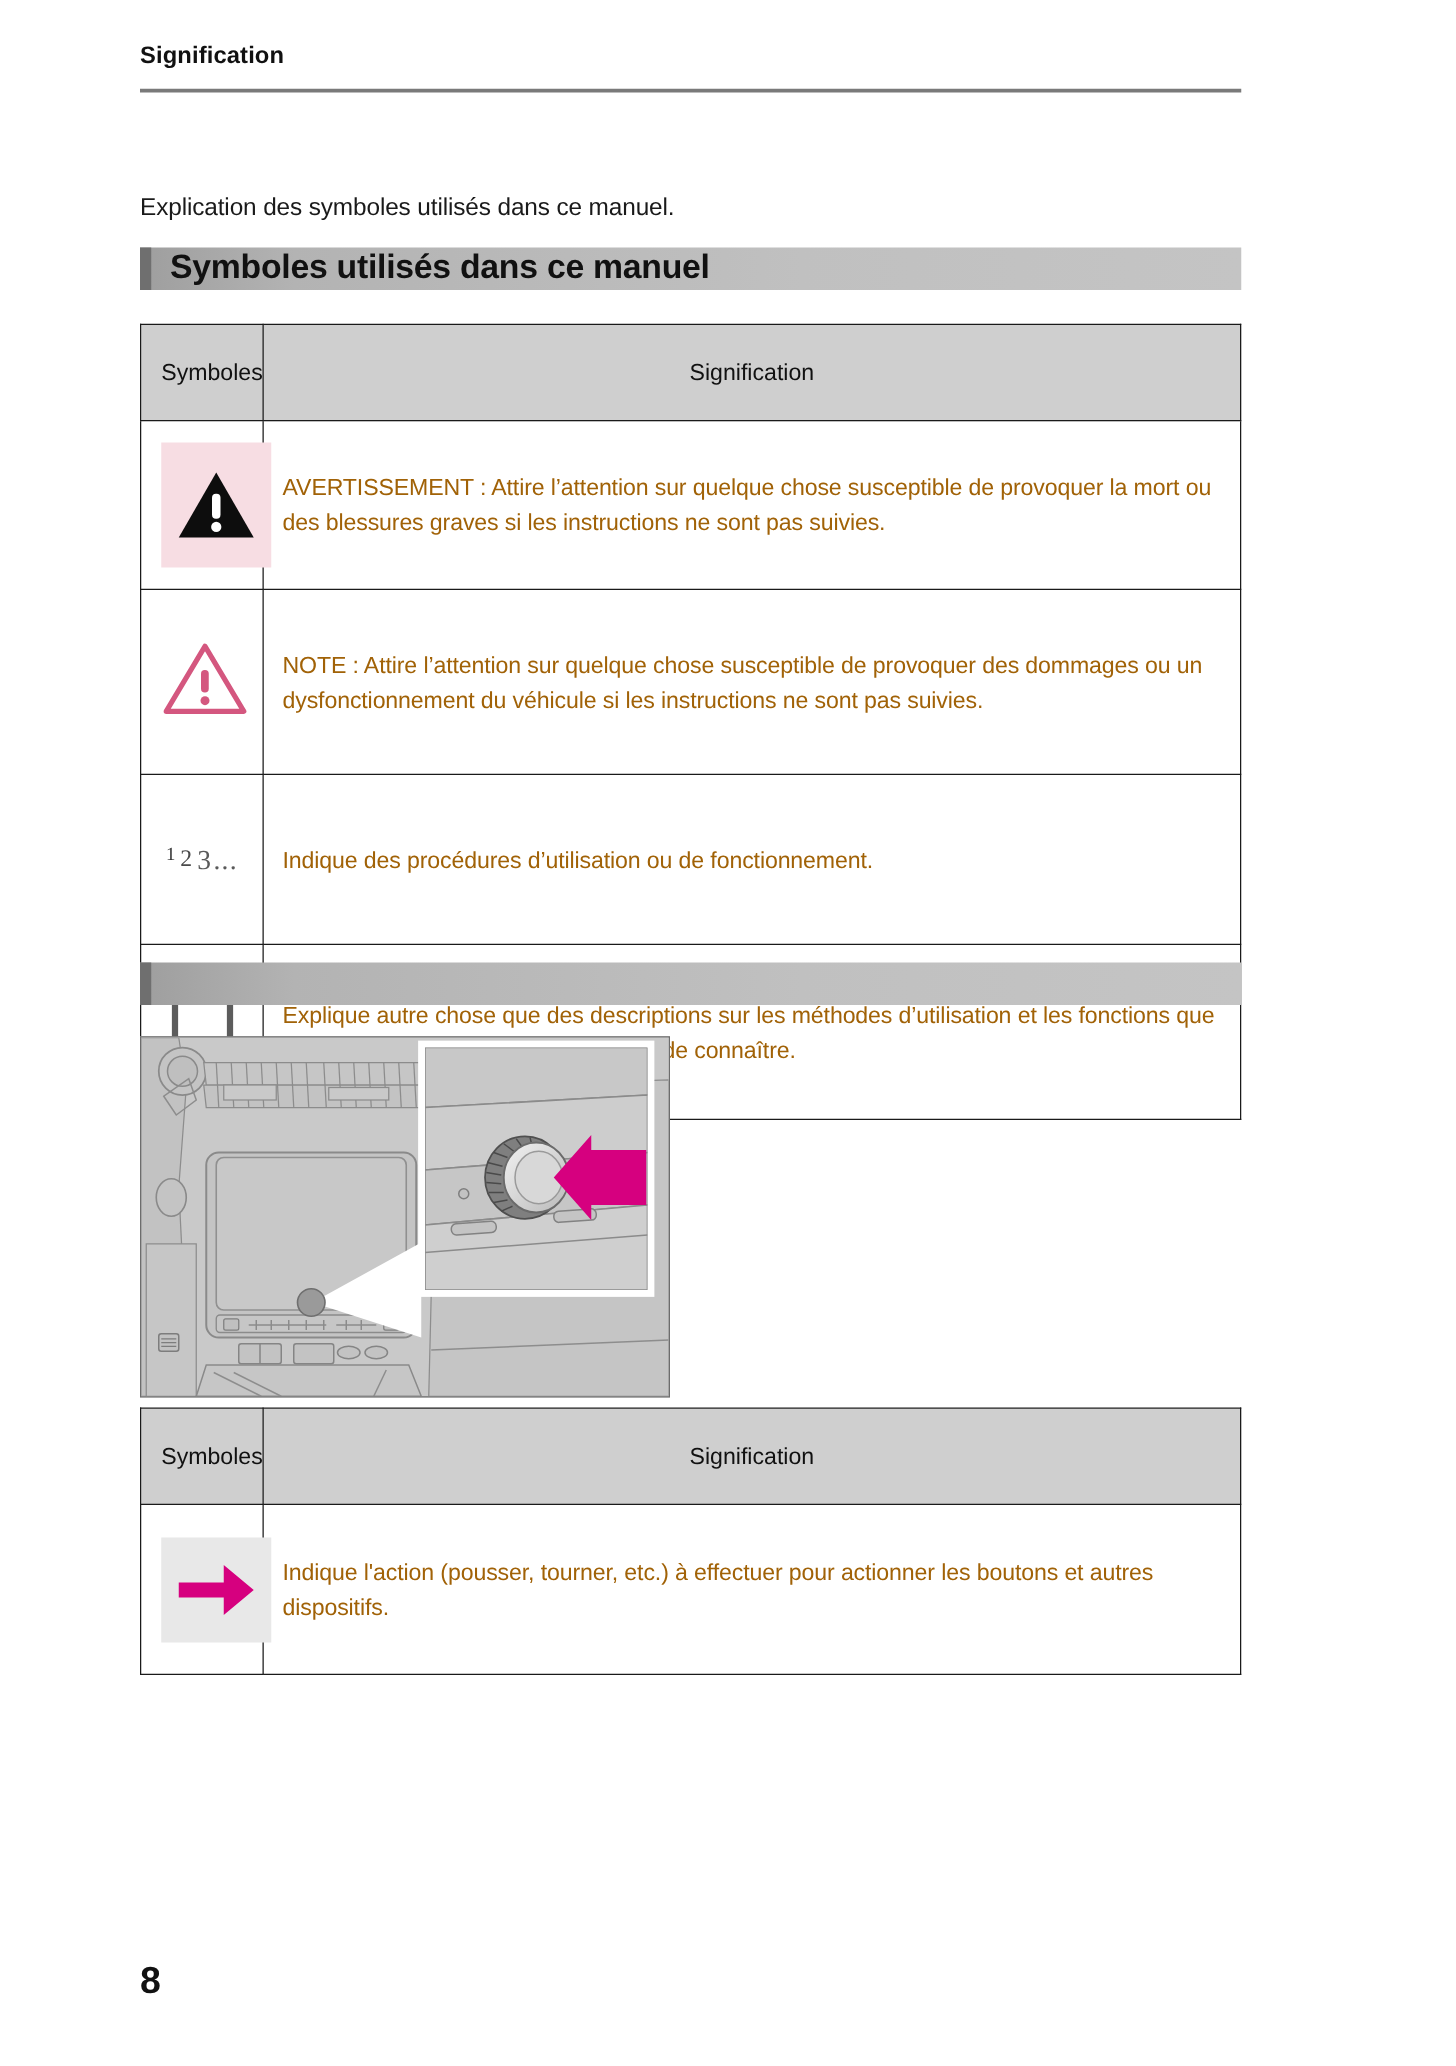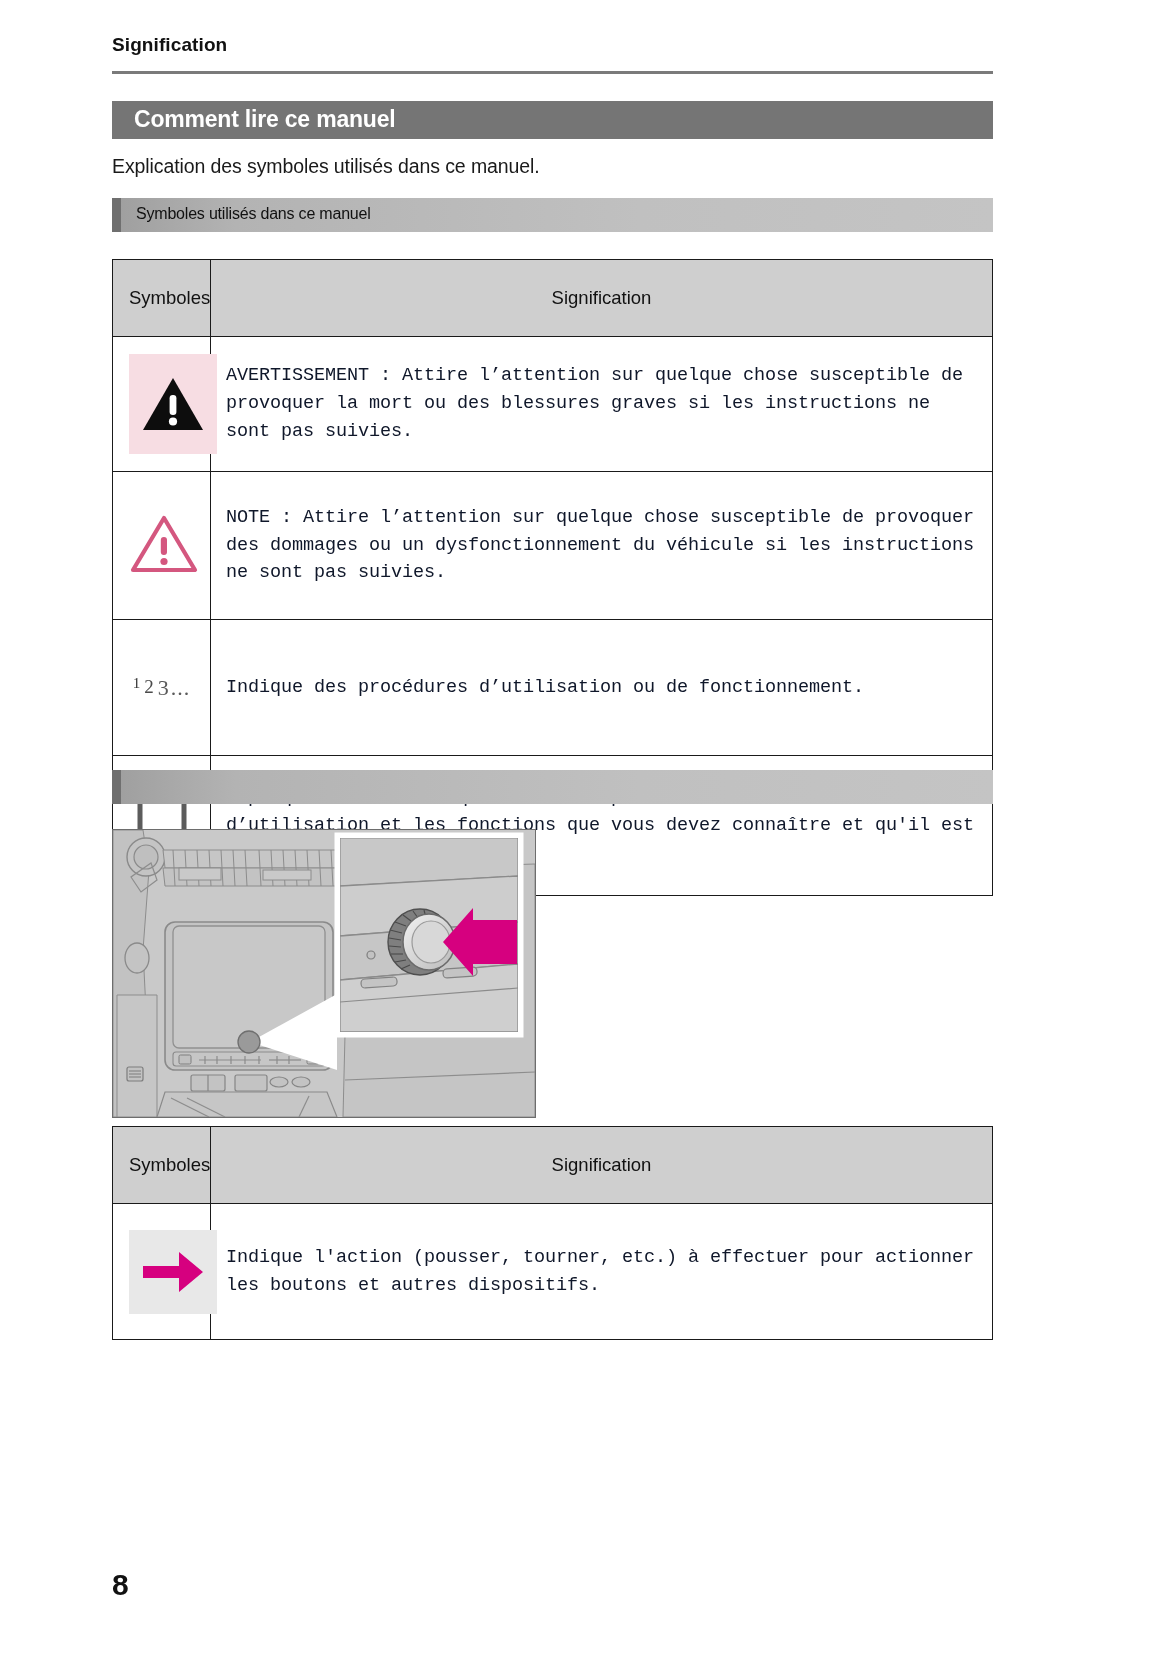--- a/index.html
+++ b/index.html
@@ -84,22 +84,22 @@
     left: 0; top: 0;
     width: 9px;
     height: 100%;
     background: #6f6f6f;
   }
   .section-bar .label {
     position: absolute;
     left: 24px;
     top: 50%;
     transform: translateY(-53%);
-    font-size: 16px;
-    font-weight: normal;
+    font-size: 27px;
+    font-weight: bold;
     color: #111111;
     letter-spacing: -0.2px;
   }
   #section-bar-manual { top: 198px; }
   #section-bar-illus  { top: 770px; }
 
   
   .sym-table {
     position: absolute;
     left: 112px;
@@ -126,23 +126,22 @@
     text-align: center;
   }
   .sym-table td.sym-cell {
     text-align: center;
     background: #ffffff;
   }
   .sym-table td.txt-cell {
     padding: 12px 14px 12px 15px;
     font-size: 18.5px;
     line-height: 1.5;
-    color: #0f172a;
+    color: #a16207;
     letter-spacing: -0.1px;
-    font-family: Liberation Mono, monospace;
   }
 
   .row-warning td { height: 102px; }
   .row-note td    { height: 115px; }
   .row-steps td   { height: 103px; }
   .row-book td    { height: 107px; }
   .row-arrow td   { height: 103px; }
 
   
   .icon-warning-wrap {
@@ -200,23 +199,20 @@
   }
 </style>
 </head>
 <body>
 
 <div class="page">
 
   <div class="running-head">Signification</div>
   <div class="head-rule"></div>
 
-  <div class="title-bar">
-    <span class="label">Comment lire ce manuel</span>
-  </div>
 
   <div class="intro-line">Explication des symboles utilisés dans ce manuel.</div>
 
   <div class="section-bar" id="section-bar-manual">
     <span class="tab"></span>
     <span class="label">Symboles utilisés dans ce manuel</span>
   </div>
 
   <table class="sym-table" id="table-manual">
     <colgroup>

